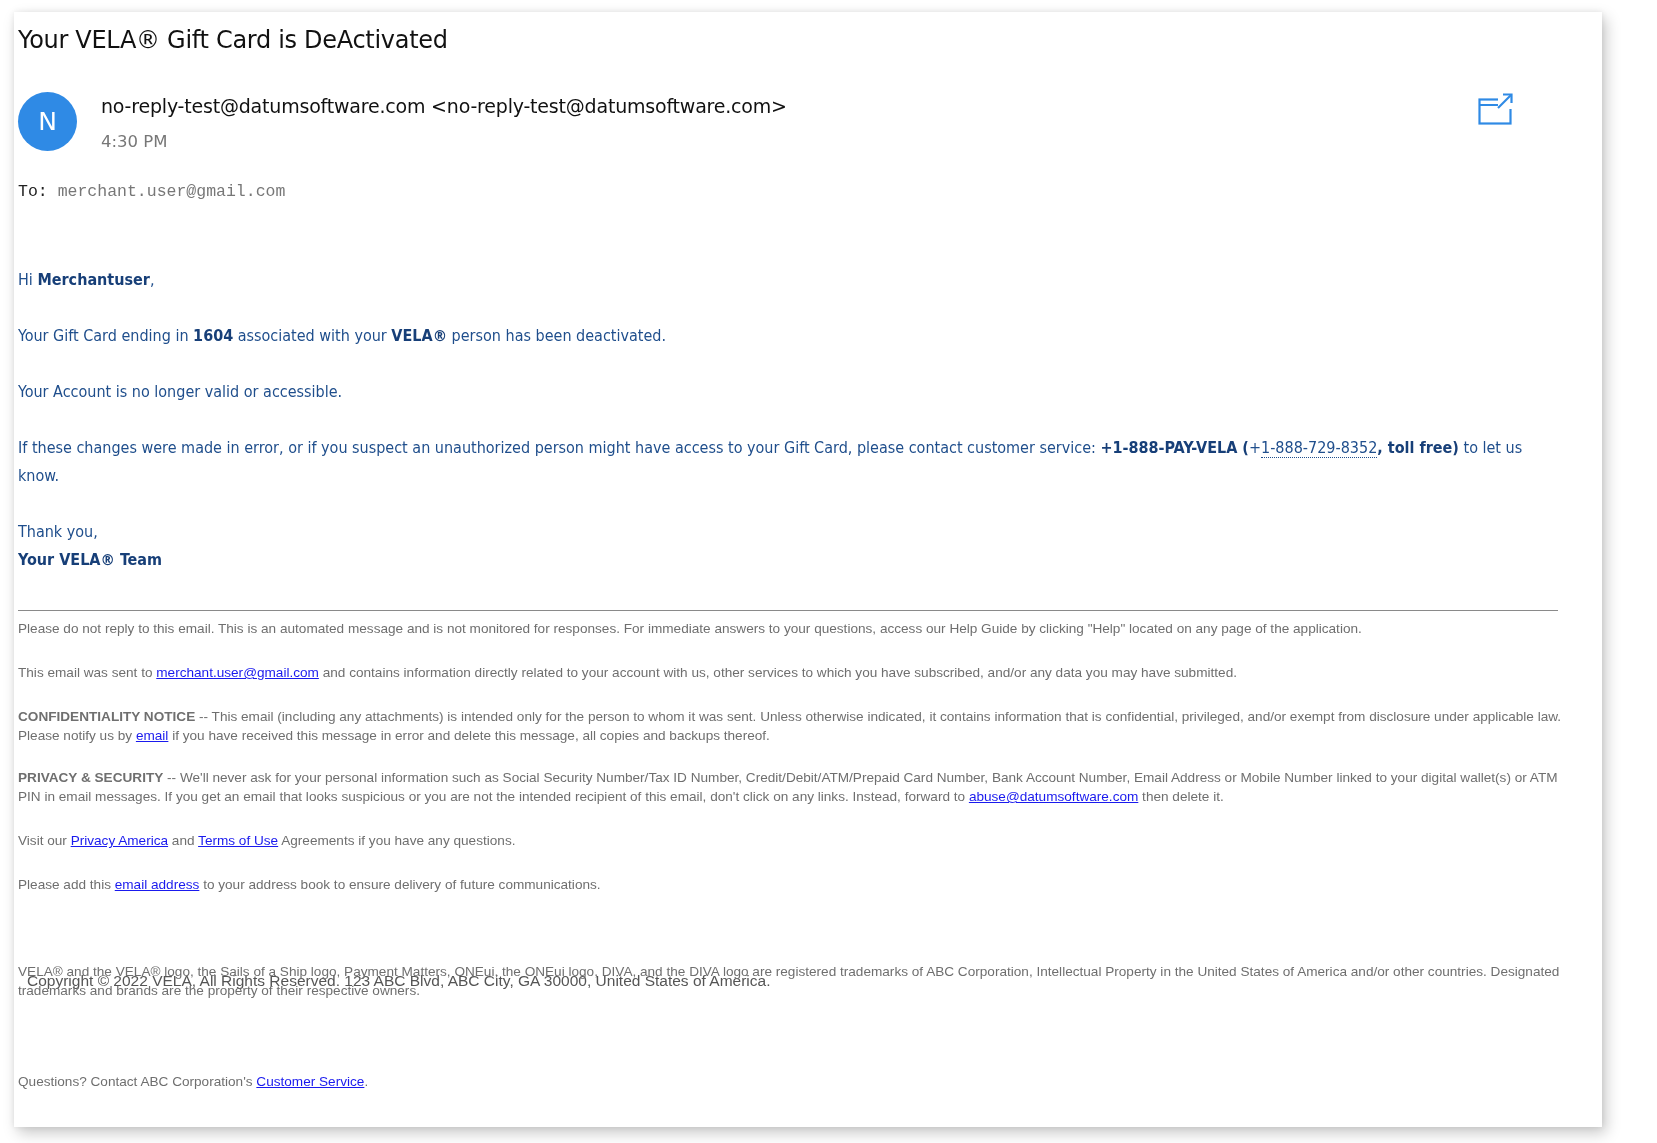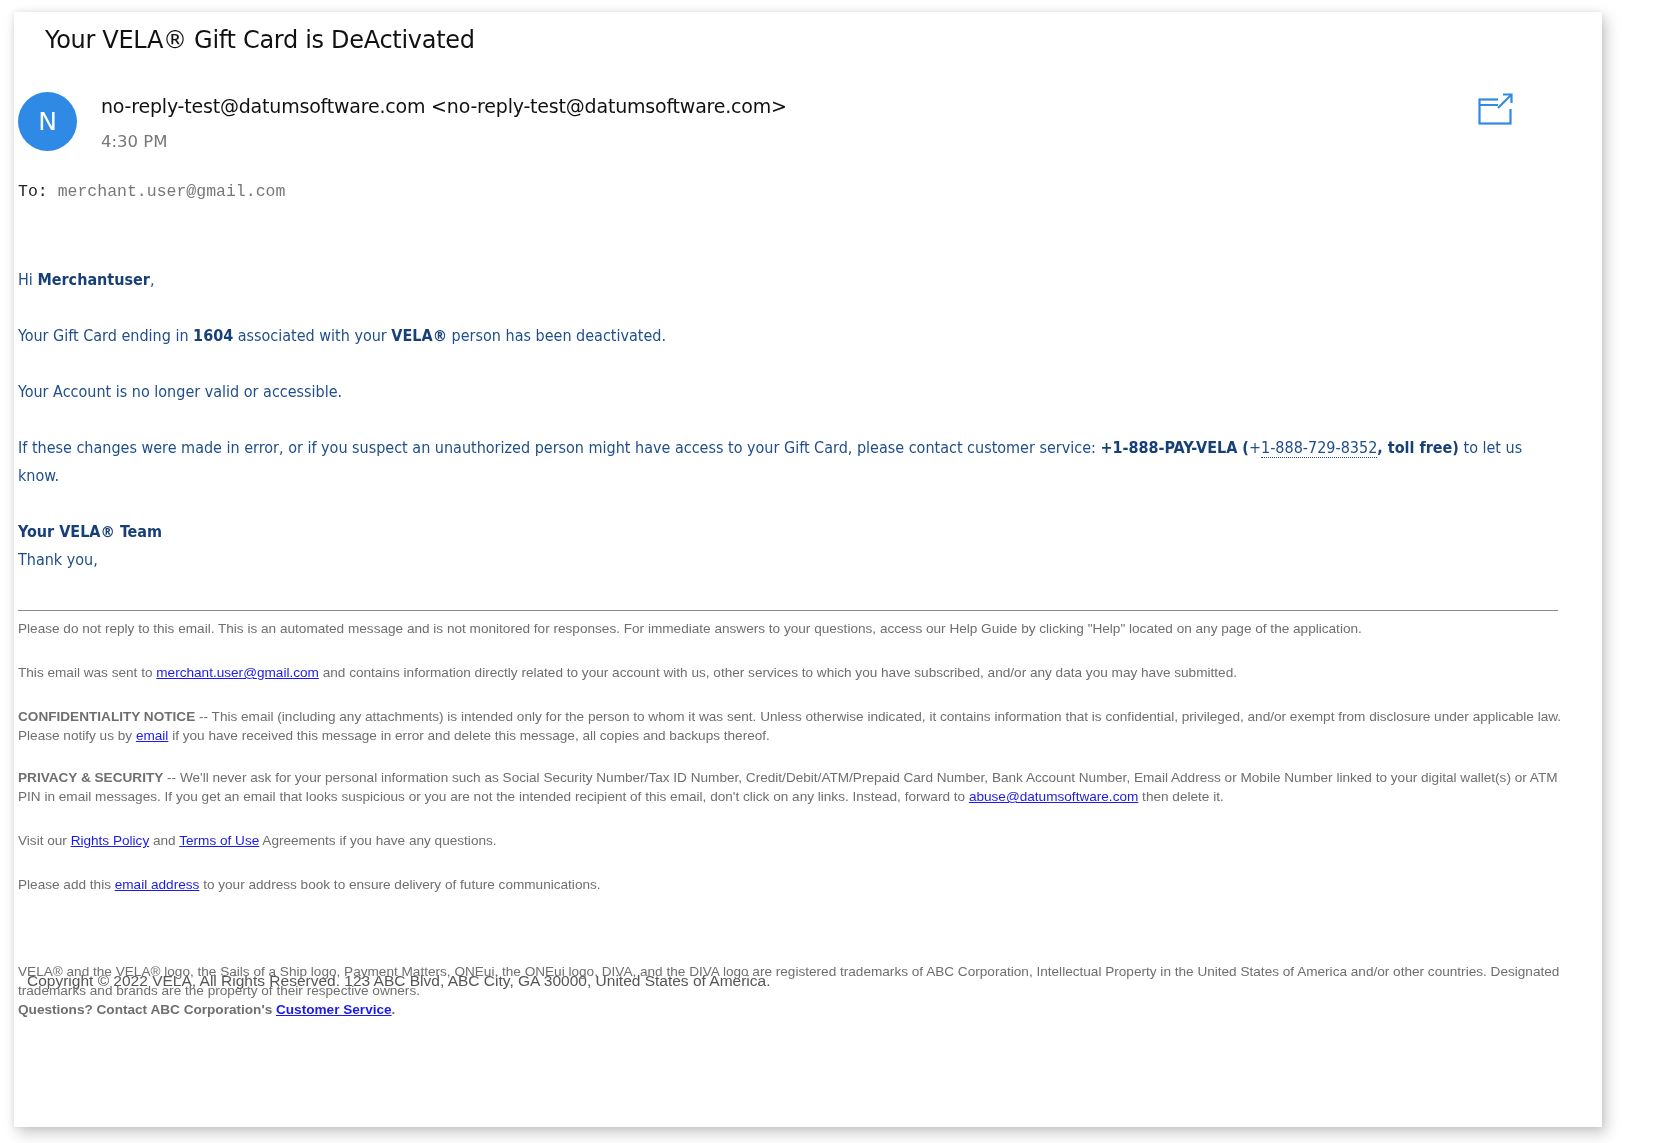--- a/index.html
+++ b/index.html
@@ -21,21 +21,20 @@
     }
     .subject {
       position: absolute;
       left: 4px;
       top: 14px;
       font-family: "DejaVu Sans", sans-serif;
       font-size: 24px;
       color: #111111;
       letter-spacing: -0.3px;
       white-space: nowrap;
-      margin-left: 27px;
     }
     .avatar {
       position: absolute;
       left: 4px;
       top: 80px;
       width: 59px;
       height: 59px;
       border-radius: 50%;
       background: #2f8ae5;
       color: #ffffff;
@@ -167,37 +166,37 @@
 
   <div class="body">
     <p><span>Hi </span><b>Merchantuser</b><span>,</span></p>
     <div class="gap"></div>
     <p><span>Your Gift Card ending in </span><b>1604</b><span> associated with your </span><b>VELA®</b><span> person has been deactivated.</span></p>
     <div class="gap"></div>
     <p>Your Account is no longer valid or accessible.</p>
     <div class="gap"></div>
     <p><span>If these changes were made in error, or if you suspect an unauthorized person might have access to your Gift Card, please contact customer service: </span><b><span>+1-888-PAY-VELA (</span></b><span>+</span><a class="phone-link">1-888-729-8352</a><b>, toll free)</b><span> to let us know.</span></p>
     <div class="gap"></div>
+    <p>Thank you,</p>
     <p><b>Your VELA® Team</b></p>
-    <p>Thank you,</p>
   </div>
 
   <div class="divider"></div>
 
   <div class="footer" style="top:607px;">Please do not reply to this email. This is an automated message and is not monitored for responses. For immediate answers to your questions, access our Help Guide by clicking "Help" located on any page of the application.</div>
 
   <div class="footer" style="top:651px;"><span>This email was sent to </span><a>merchant.user@gmail.com</a><span> and contains information directly related to your account with us, other services to which you have subscribed, and/or any data you may have submitted.</span></div>
 
   <div class="footer" style="top:695px;"><b>CONFIDENTIALITY NOTICE</b><span> -- This email (including any attachments) is intended only for the person to whom it was sent. Unless otherwise indicated, it contains information that is confidential, privileged, and/or exempt from disclosure under applicable law. Please notify us by </span><a>email</a><span> if you have received this message in error and delete this message, all copies and backups thereof.</span></div>
 
   <div class="footer" style="top:756px;"><b>PRIVACY &amp; SECURITY</b><span> -- We'll never ask for your personal information such as Social Security Number/Tax ID Number, Credit/Debit/ATM/Prepaid Card Number, Bank Account Number, Email Address or Mobile Number linked to your digital wallet(s) or ATM PIN in email messages. If you get an email that looks suspicious or you are not the intended recipient of this email, don't click on any links. Instead, forward to </span><a>abuse@datumsoftware.com</a><span> then delete it.</span></div>
 
-  <div class="footer" style="top:819px;"><span>Visit our </span><a>Rights Policy</a><span> and </span><a>Terms of Use</a><span> Agreements if you have any questions.</span></div>
+  <div class="footer" style="top:819px;"><span>Visit our </span><a>Privacy America</a><span> and </span><a>Terms of Use</a><span> Agreements if you have any questions.</span></div>
 
   <div class="footer" style="top:863px;"><span>Please add this </span><a>email address</a><span> to your address book to ensure delivery of future communications.</span></div>
 
   <div class="copyright">Copyright © 2022 VELA, All Rights Reserved. 123 ABC Blvd, ABC City, GA 30000, United States of America.</div>
 
   <div class="footer" style="top:950px;">VELA® and the VELA® logo, the Sails of a Ship logo, Payment Matters, ONEui, the ONEui logo, DIVA, and the DIVA logo are registered trademarks of ABC Corporation, Intellectual Property in the United States of America and/or other countries. Designated trademarks and brands are the property of their respective owners.</div>
 
-  <div class="footer" style="top:988px;font-weight:bold;"><span>Questions? Contact ABC Corporation's </span><a>Customer Service</a><span>.</span></div>
+  <div class="footer" style="top:1060px;"><span>Questions? Contact ABC Corporation's </span><a>Customer Service</a><span>.</span></div>
 
 </div>
 
 </body></html>

